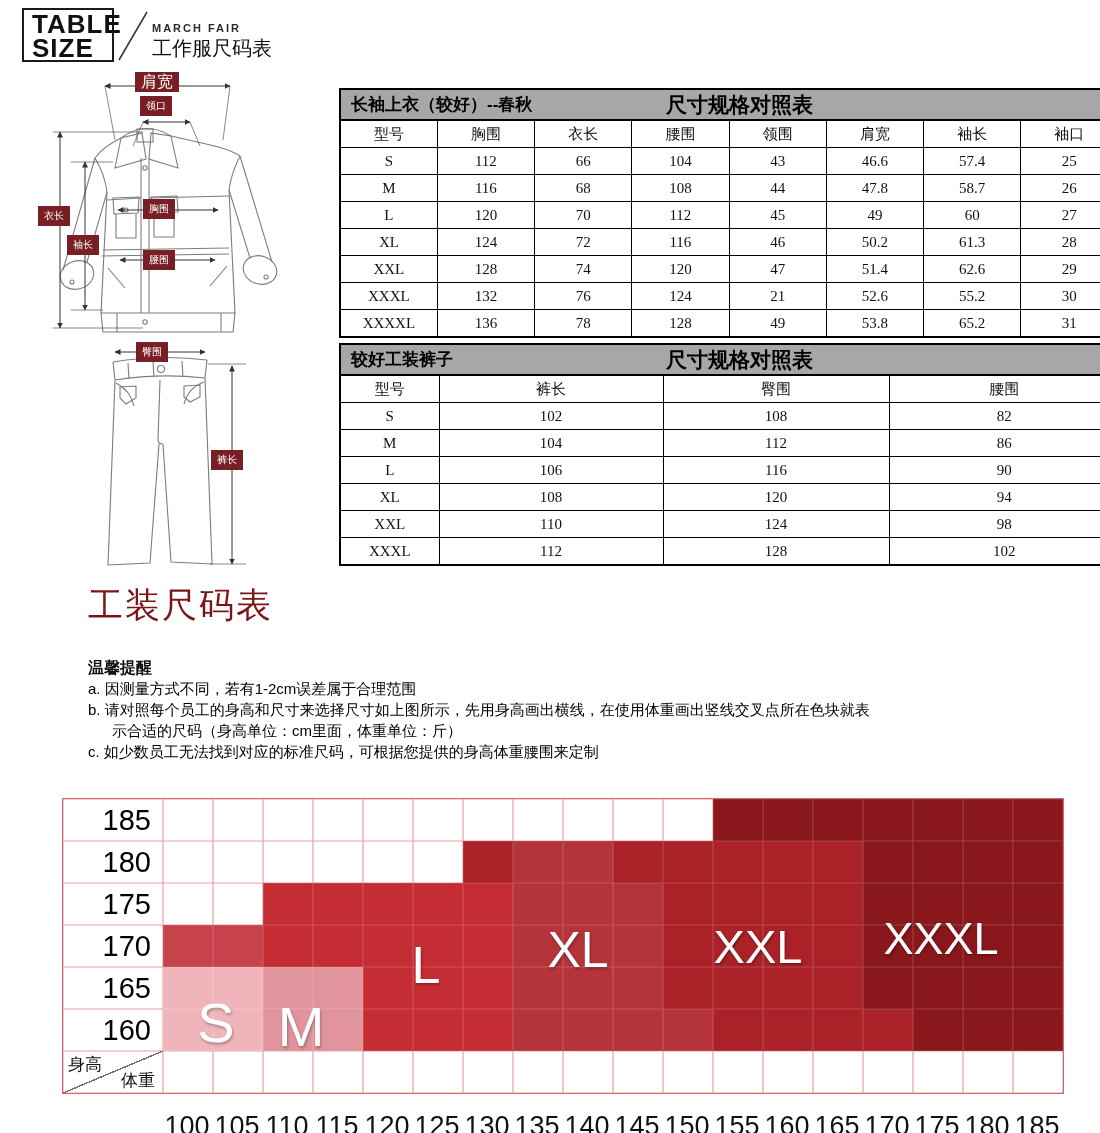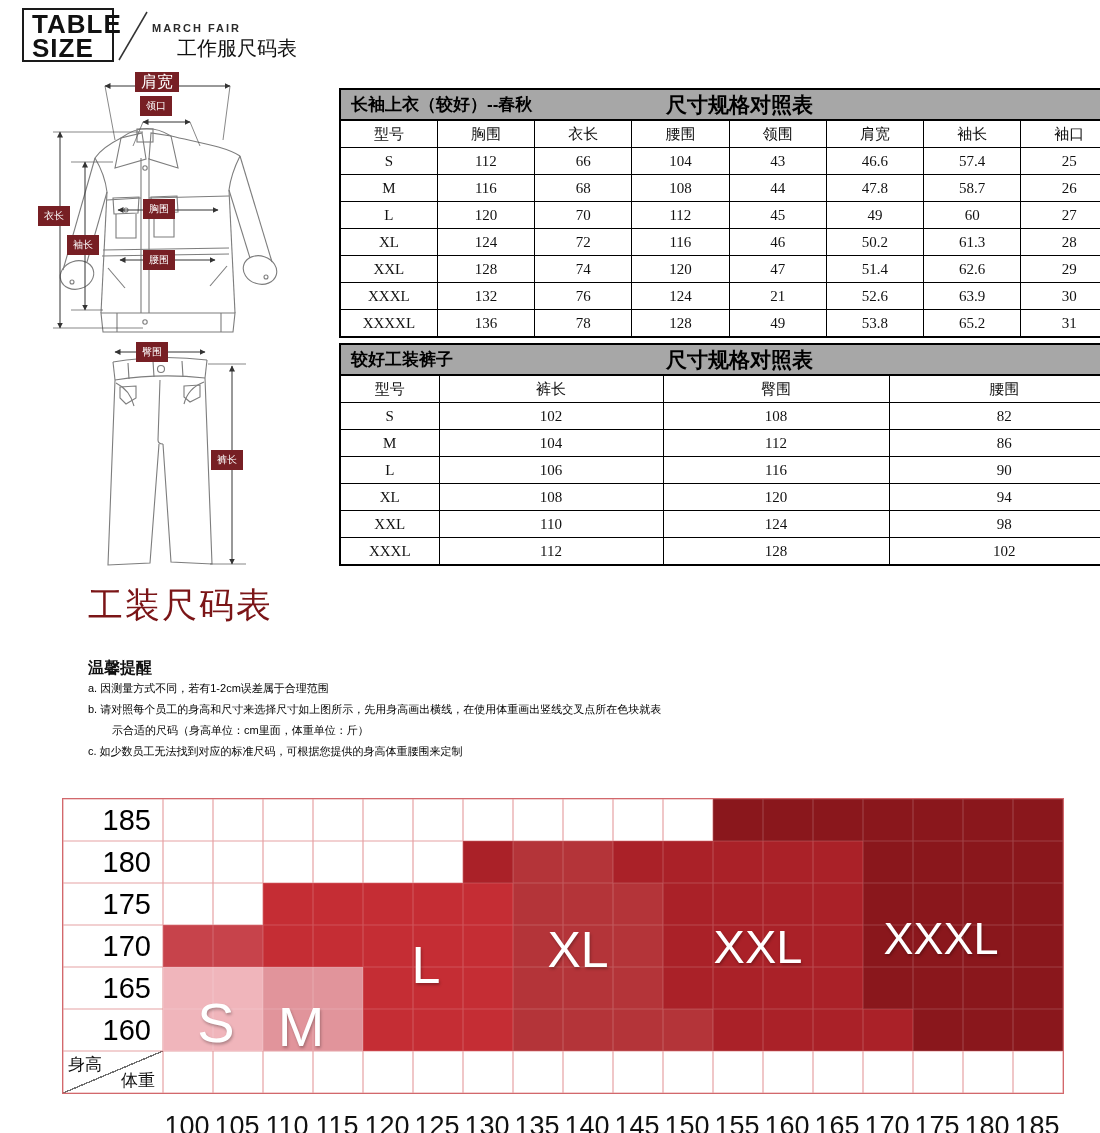--- a/index.html
+++ b/index.html
@@ -4,21 +4,21 @@
 <style>
   html,body{margin:0;padding:0;background:#fff;}
   #app{position:relative;width:1100px;height:1133px;background:#fff;overflow:hidden;
        font-family:"Liberation Sans","DejaVu Sans",sans-serif;color:#111;}
 
   
   .logo-box{position:absolute;left:22px;top:8px;width:92px;height:54px;border:2px solid #1a1a1a;
             box-sizing:border-box;padding:2px 0 0 8px;font-size:26px;font-weight:600;letter-spacing:1px;line-height:24px;}
   .logo-slash{position:absolute;left:112px;top:8px;}
   .tagline{position:absolute;left:152px;top:22px;font-size:11px;letter-spacing:2px;font-weight:600;color:#2b2b2b;}
-  .doc-title{position:absolute;left:152px;top:35px;font-size:20px;color:#111;margin-left:25px;}
+  .doc-title{position:absolute;left:152px;top:35px;font-size:20px;color:#111;}
 
   
   .diagram-svg{position:absolute;}
   .tag{position:absolute;background:#771f24;color:#fff;font-size:10px;line-height:18px;
        padding:1px 6px;white-space:nowrap;}
 
   
   .size-table{position:absolute;width:780px;padding-left:24px;}
   .table-bar{position:relative;height:29px;background:#a7a7a7;border:2px solid #000;border-bottom:none;
              display:flex;align-items:center;padding:0 10px;box-sizing:content-box;
@@ -26,21 +26,21 @@
   .bar-center{position:absolute;left:325px;font-size:21px;font-weight:bold;}
   .size-table table{border-collapse:collapse;width:100%;table-layout:fixed;border:2px solid #000;
                     font-family:"Liberation Serif","DejaVu Serif",serif;}
   .size-table th,.size-table td{border:1px solid #000;height:26px;text-align:center;
                                 font-size:15px;font-weight:normal;padding:0;}
 
   
   .section-title{position:absolute;left:88px;top:582px;font-size:35px;color:#7b1517;letter-spacing:2px;}
   .notes{position:absolute;left:88px;top:657px;width:960px;}
   .notes-heading{font-weight:bold;font-size:16px;line-height:21px;}
-  .note-line{font-size:11px;line-height:21px;white-space:nowrap;color:#000;}
+  .note-line{font-size:15px;line-height:21px;white-space:nowrap;color:#000;}
   .note-line.indent{padding-left:24px;}
 
   
   .chart{position:absolute;left:62px;top:798px;}
   #chartGrid{display:grid;grid-template-columns:100px repeat(18,50px);grid-auto-rows:42px;
              border:1px solid #d2686c;width:1000px;box-sizing:content-box;position:relative;}
   #chartGrid .cell.w{box-shadow:inset 0 0 0 0.6px rgba(210,85,90,.55);}
   #chartGrid .cell.c{box-shadow:inset 0 0 0 0.6px rgba(255,255,255,.18);}
   #chartGrid .ylab{box-shadow:inset 0 0 0 0.6px rgba(210,85,90,.55);font-size:29px;color:#000;
                    text-align:right;padding-right:12px;line-height:42px;box-sizing:border-box;}
@@ -240,21 +240,21 @@
             <td>62.6</td>
             <td>29</td>
           </tr>
           <tr>
             <td>XXXL</td>
             <td>132</td>
             <td>76</td>
             <td>124</td>
             <td>21</td>
             <td>52.6</td>
-            <td>63.9</td>
+            <td>55.2</td>
             <td>30</td>
           </tr>
           <tr>
             <td>XXXXL</td>
             <td>136</td>
             <td>78</td>
             <td>128</td>
             <td>49</td>
             <td>53.8</td>
             <td>65.2</td>

